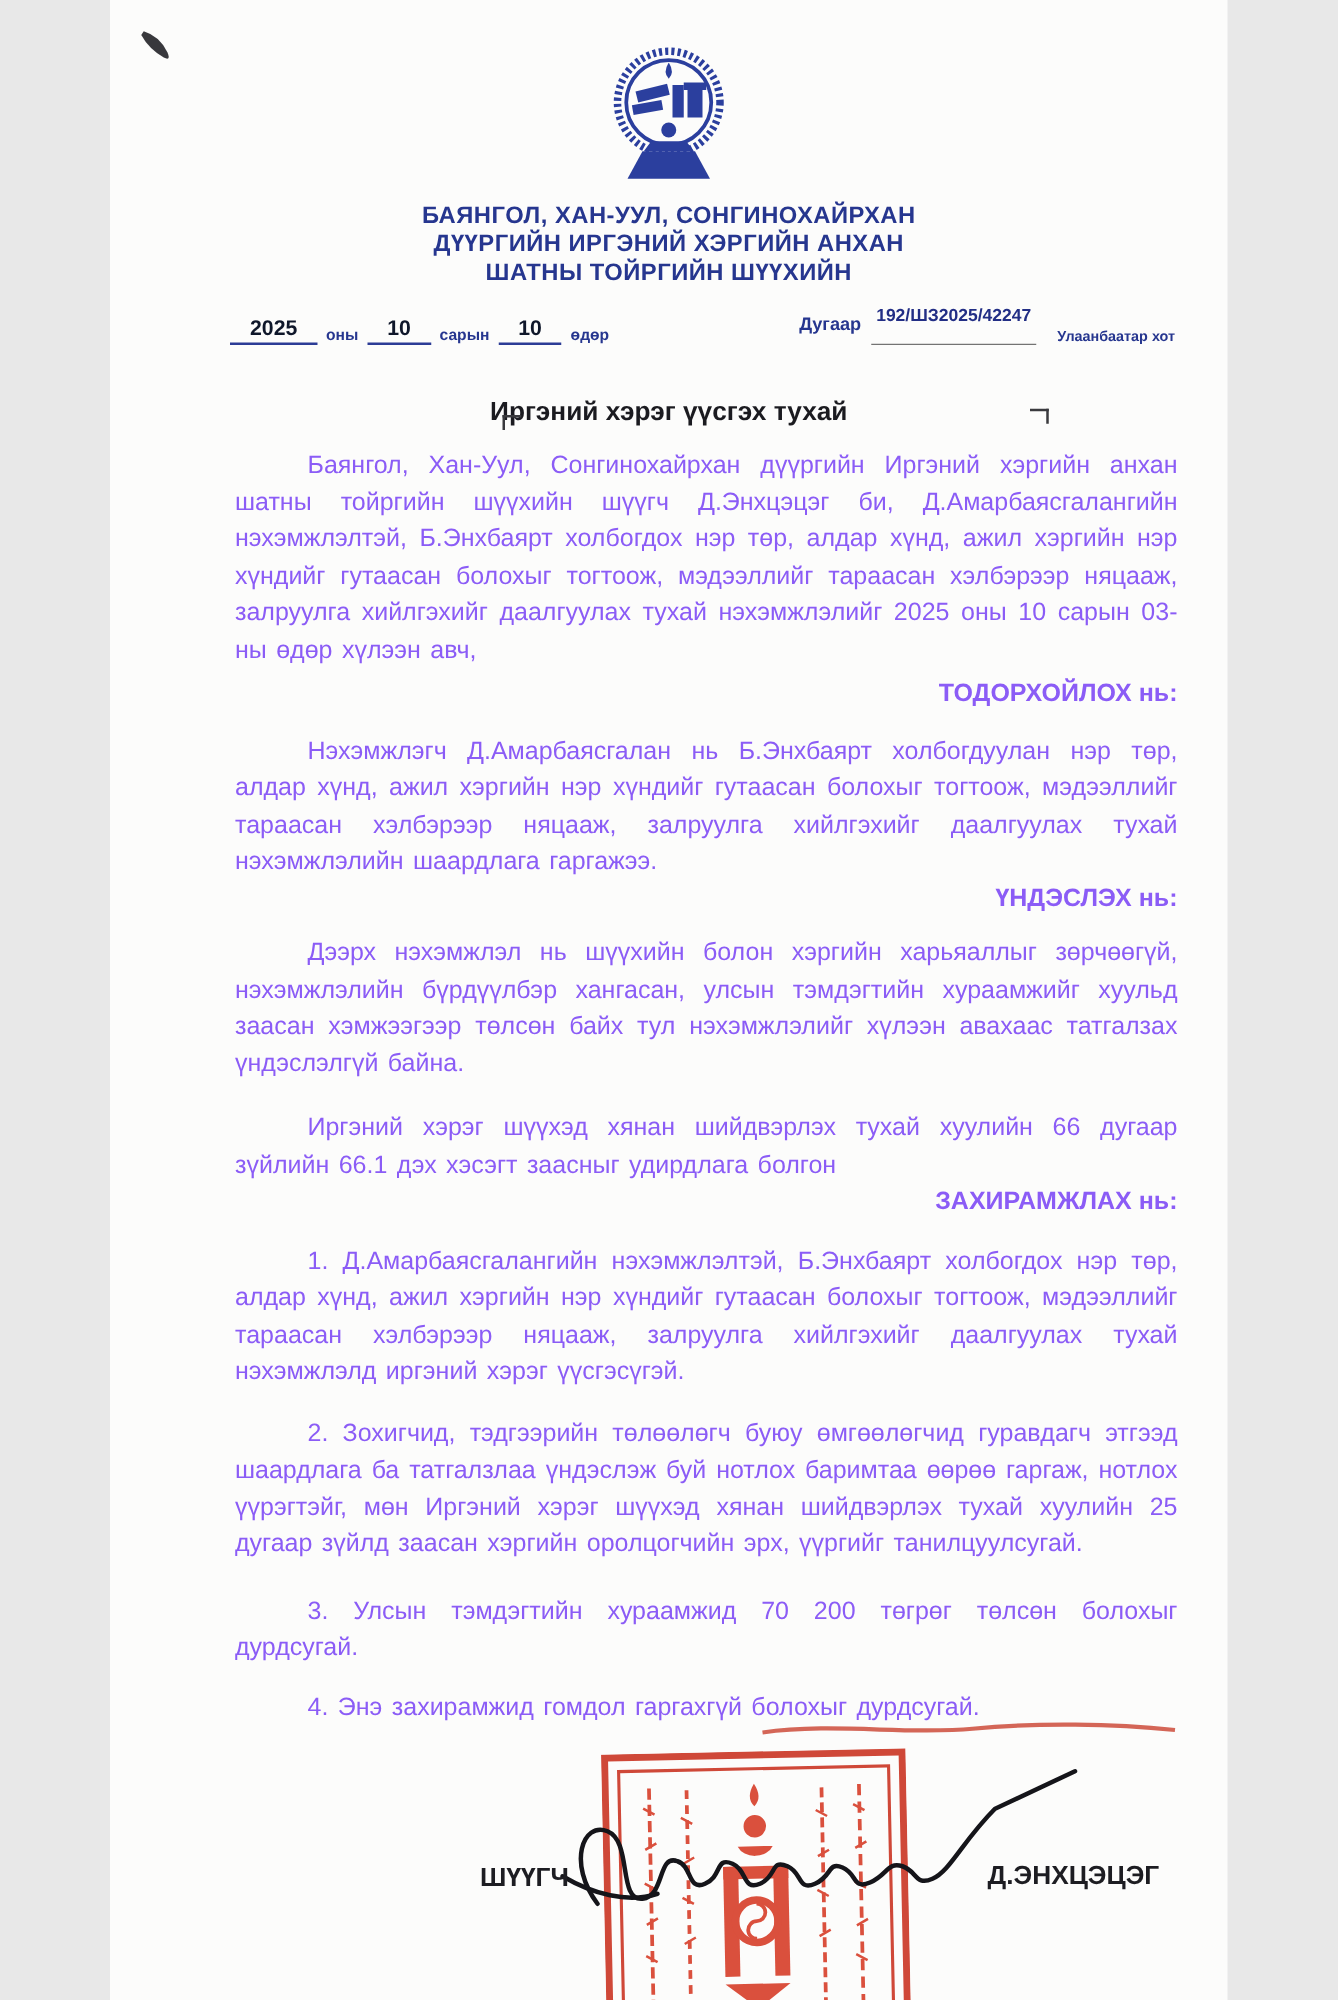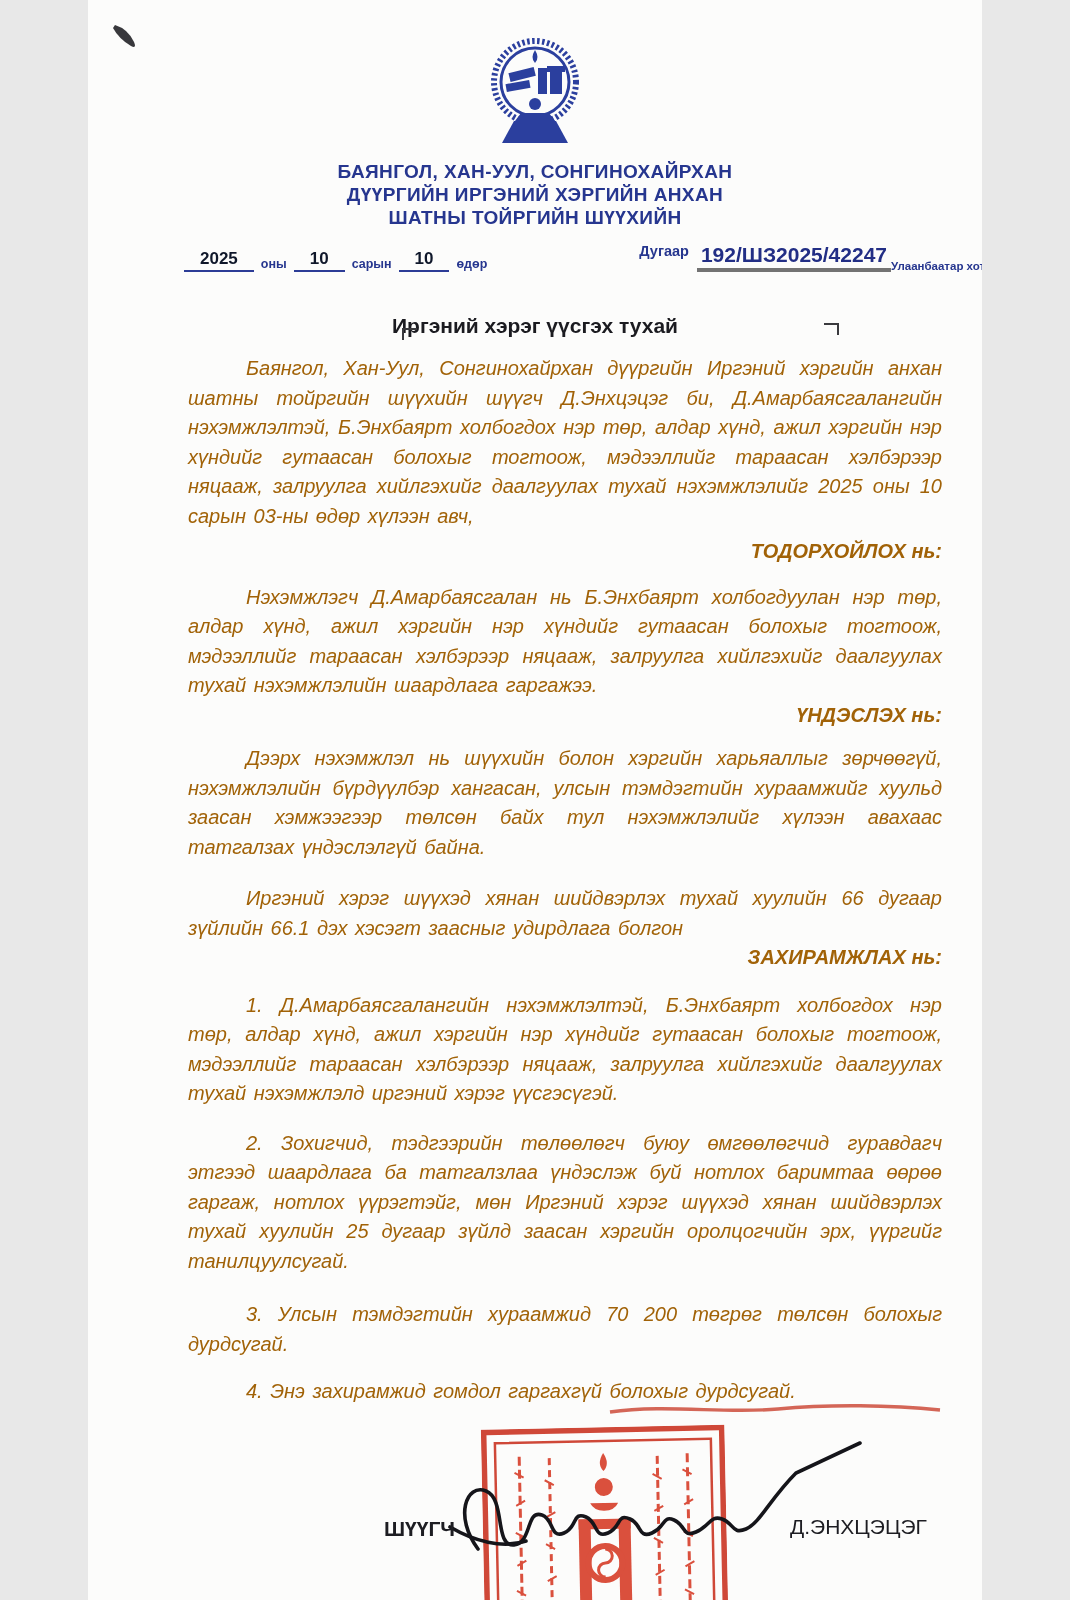--- a/index.html
+++ b/index.html
@@ -18,48 +18,48 @@
   
   .org-header { margin-top:6px; text-align:center; color:#26368f;
     font-weight:700; font-size:19px; line-height:23px; letter-spacing:.4px; }
 
   
   .meta-row { display:flex; align-items:flex-end; margin:14px 42px 0 96px;
     color:#26368f; font-size:12.5px; white-space:nowrap; }
   .fill-val { font-weight:700; font-size:17px; color:#0f172a;
     border-bottom:2px solid #2c3c96; padding:0 16px 1px; text-align:center; }
   .fill-lbl { padding:0 7px 1px; font-weight:600; }
-  .num-group { margin-left:145px; display:flex; align-items:flex-start; }
+  .num-group { margin-left:145px; display:flex; align-items:center; }
   .num-lbl { font-weight:700; font-size:14.5px; padding-right:8px; }
-  .num-val { font-weight:700; font-size:21px; color:#222e85;
-    border-bottom:4px solid #737373; padding:0 4px 1px; }
+  .num-val { font-weight:700; font-size:14px; color:#222e85;
+    border-bottom:1px solid #737373; padding:0 4px 15px; }
   .city-lbl { margin-left:auto; font-size:11.5px; font-weight:600; }
 
   
   .title-row { position:relative; margin-top:42px; text-align:center; }
   .doc-title { font-size:21px; font-weight:700; color:#1b1b20; }
   .corner { position:absolute; width:15px; height:12px; }
   .corner-l { left:314px; top:14px; border-left:2.5px solid #3a3a3e; border-top:2.5px solid #3a3a3e; }
   .corner-r { left:736px; top:9px; border-right:2.5px solid #3a3a3e; border-top:2.5px solid #3a3a3e; }
 
   
   .body-text { margin:14px 40px 0 100px; font-size:20px; line-height:29.5px;
-    text-align:justify; color:#a16207;font-style:italic; }
+    text-align:justify; color:#8b5cf6; }
   .para { text-indent:58px; word-spacing:2px; }
   .sec-heading { text-align:right; font-weight:700; font-size:20px; }
   .mt6{margin-top:6px;} .mt14{margin-top:14px;} .mt16{margin-top:16px;}
   .mt18{margin-top:18px;} .mt20{margin-top:20px;} .mt22{margin-top:22px;} .mt24{margin-top:24px;}
 
   
   .sign-block { position:relative; margin-top:6px; height:262px; }
   .red-underline { position:absolute; left:518px; top:-12px; }
   .stamp { position:absolute; left:395px; top:14px; transform:rotate(-1.2deg); opacity:.93; }
   .signature { position:absolute; left:352px; top:16px; }
   .judge-role { position:absolute; left:296px; top:104px; font-size:21px; font-weight:700; }
-  .judge-name { position:absolute; left:702px; top:102px; font-size:21px; font-weight:400;text-align:right; }
+  .judge-name { position:absolute; left:702px; top:102px; font-size:21px; font-weight:700;text-align:right; }
   .serial-num { position:absolute; left:916px; top:170px;
     font-family:"Liberation Serif", serif; font-size:38px; letter-spacing:2px;
     color:#172045; white-space:nowrap; }
 </style>
 </head>
 <body>
 
 <div class="page">
 
   <svg class="ink-mark" viewBox="0 0 44 44">

